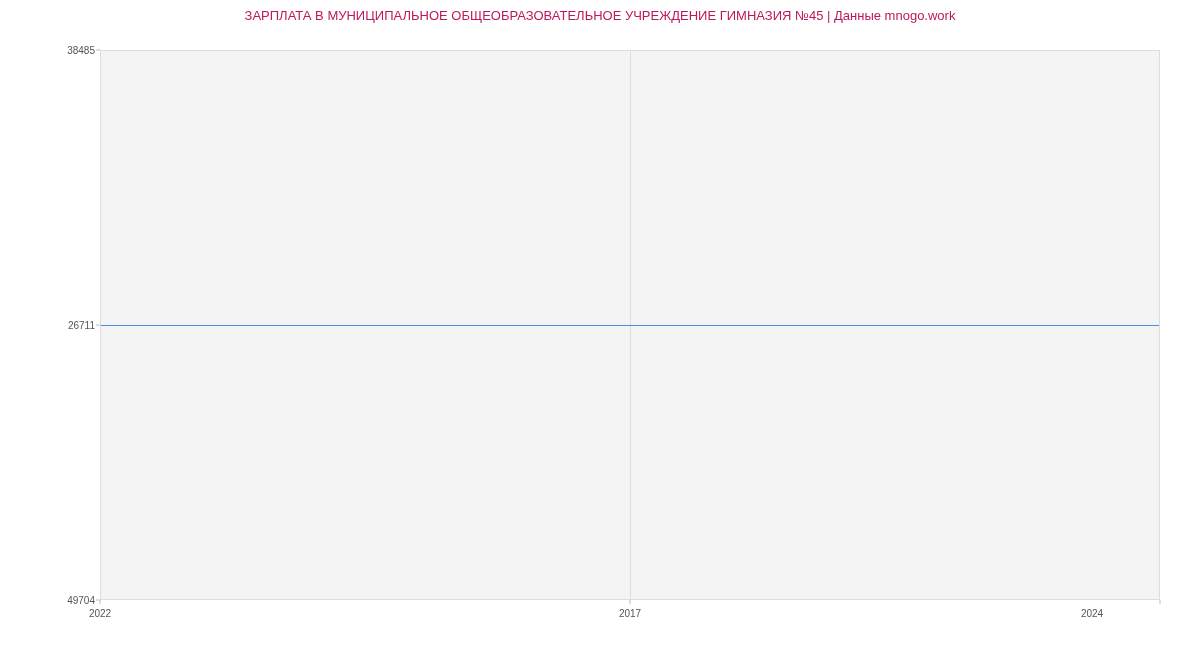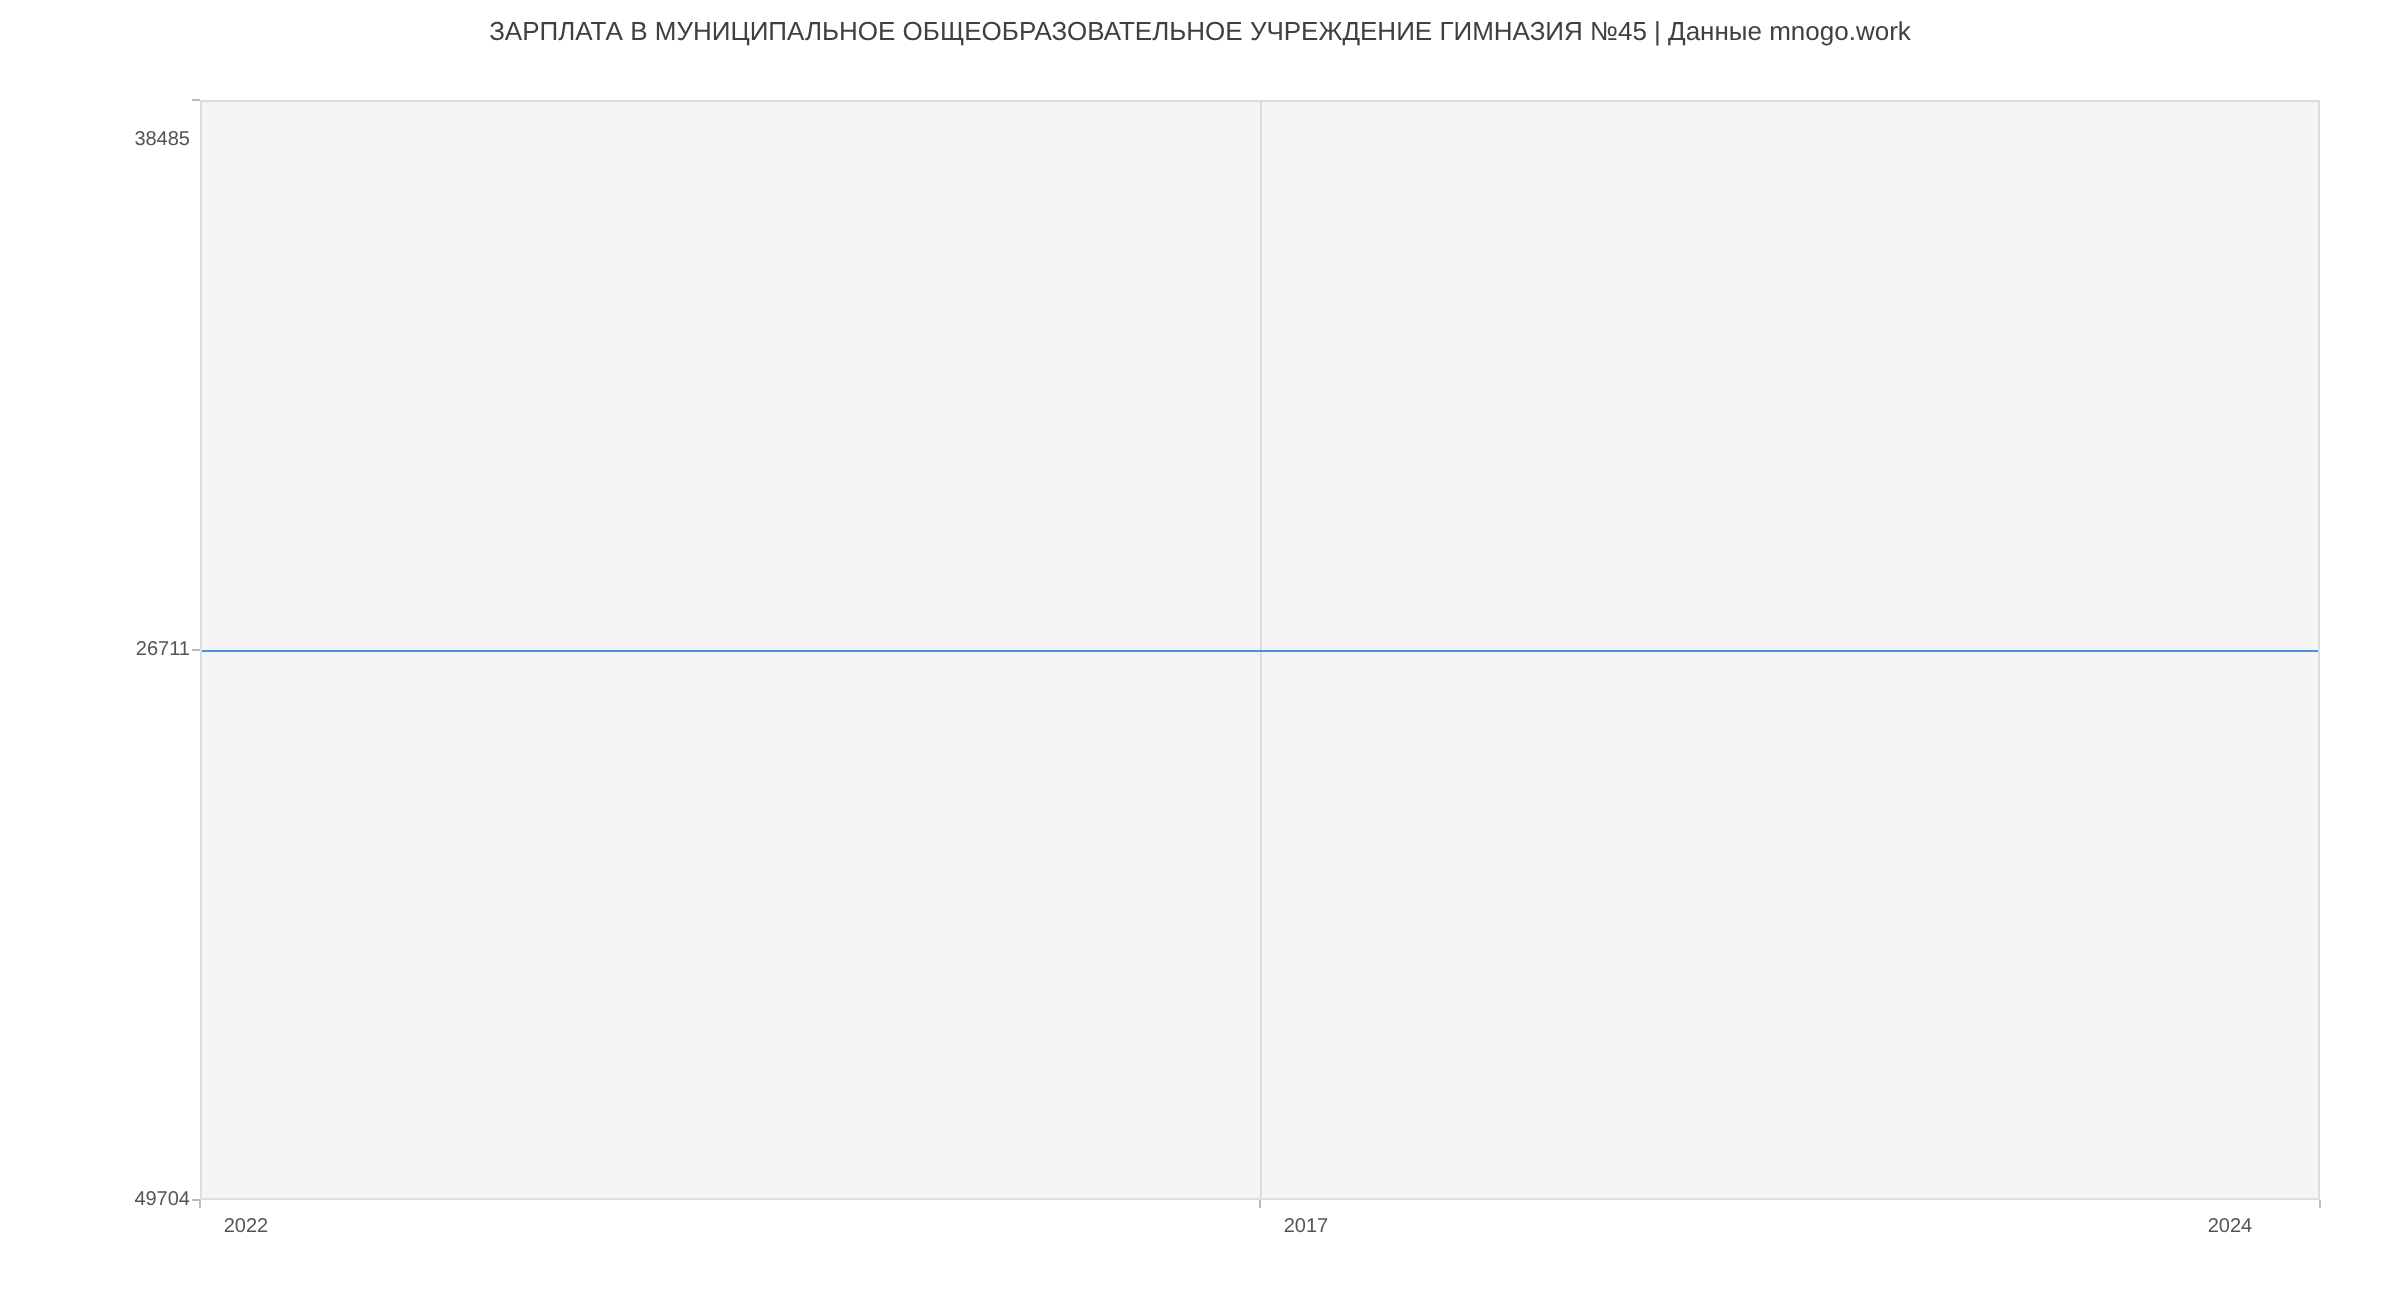--- a/index.html
+++ b/index.html
@@ -17,21 +17,21 @@
     height: 650px;
   }
   .title {
     position: absolute;
     top: 8px;
     left: 0;
     width: 1200px;
     text-align: center;
     font-size: 13px;
     font-weight: 400;
-    color: #404040;
+    color: #be185d;
   }
   .plot-area {
     position: absolute;
     left: 100px;
     top: 50px;
     width: 1060px;
     height: 550px;
     background: #f4f4f4;
     border: 1px solid #dddddd;
     box-sizing: border-box;
@@ -71,21 +71,20 @@
     width: 90px;
   }
   
   .xlabel {
     position: absolute;
     top: 608px;
     font-size: 10px;
     color: #555;
     transform: translateX(-50%);
     text-align: right;
-    margin-left: 23px;
   }
   
   .ytick {
     position: absolute;
     left: 96px;
     width: 4px;
     height: 0;
     border-top: 1px solid #bbb;
     transform: translateY(-50%);
   }
@@ -100,21 +99,21 @@
 </style>
 </head>
 <body>
 
 <div class="chart-wrap">
 
   <div class="title">ЗАРПЛАТА В МУНИЦИПАЛЬНОЕ ОБЩЕОБРАЗОВАТЕЛЬНОЕ УЧРЕЖДЕНИЕ ГИМНАЗИЯ №45 | Данные mnogo.work</div>
 
   <div class="ylabel" style="top:600px;">49704</div>
   <div class="ylabel" style="top:325px;">26711</div>
-  <div class="ylabel" style="top:50px;margin-top:20px;">38485</div>
+  <div class="ylabel" style="top:50px;">38485</div>
 
   <div class="ytick" style="top:600px;"></div>
   <div class="ytick" style="top:325px;"></div>
   <div class="ytick" style="top:50px;"></div>
 
   <div class="xlabel" style="left:100px;">2022</div>
   <div class="xlabel" style="left:630px;">2017</div>
   <div class="xlabel" style="left:1092px;">2024</div>
 
   <div class="xtick" style="left:100px;"></div>

